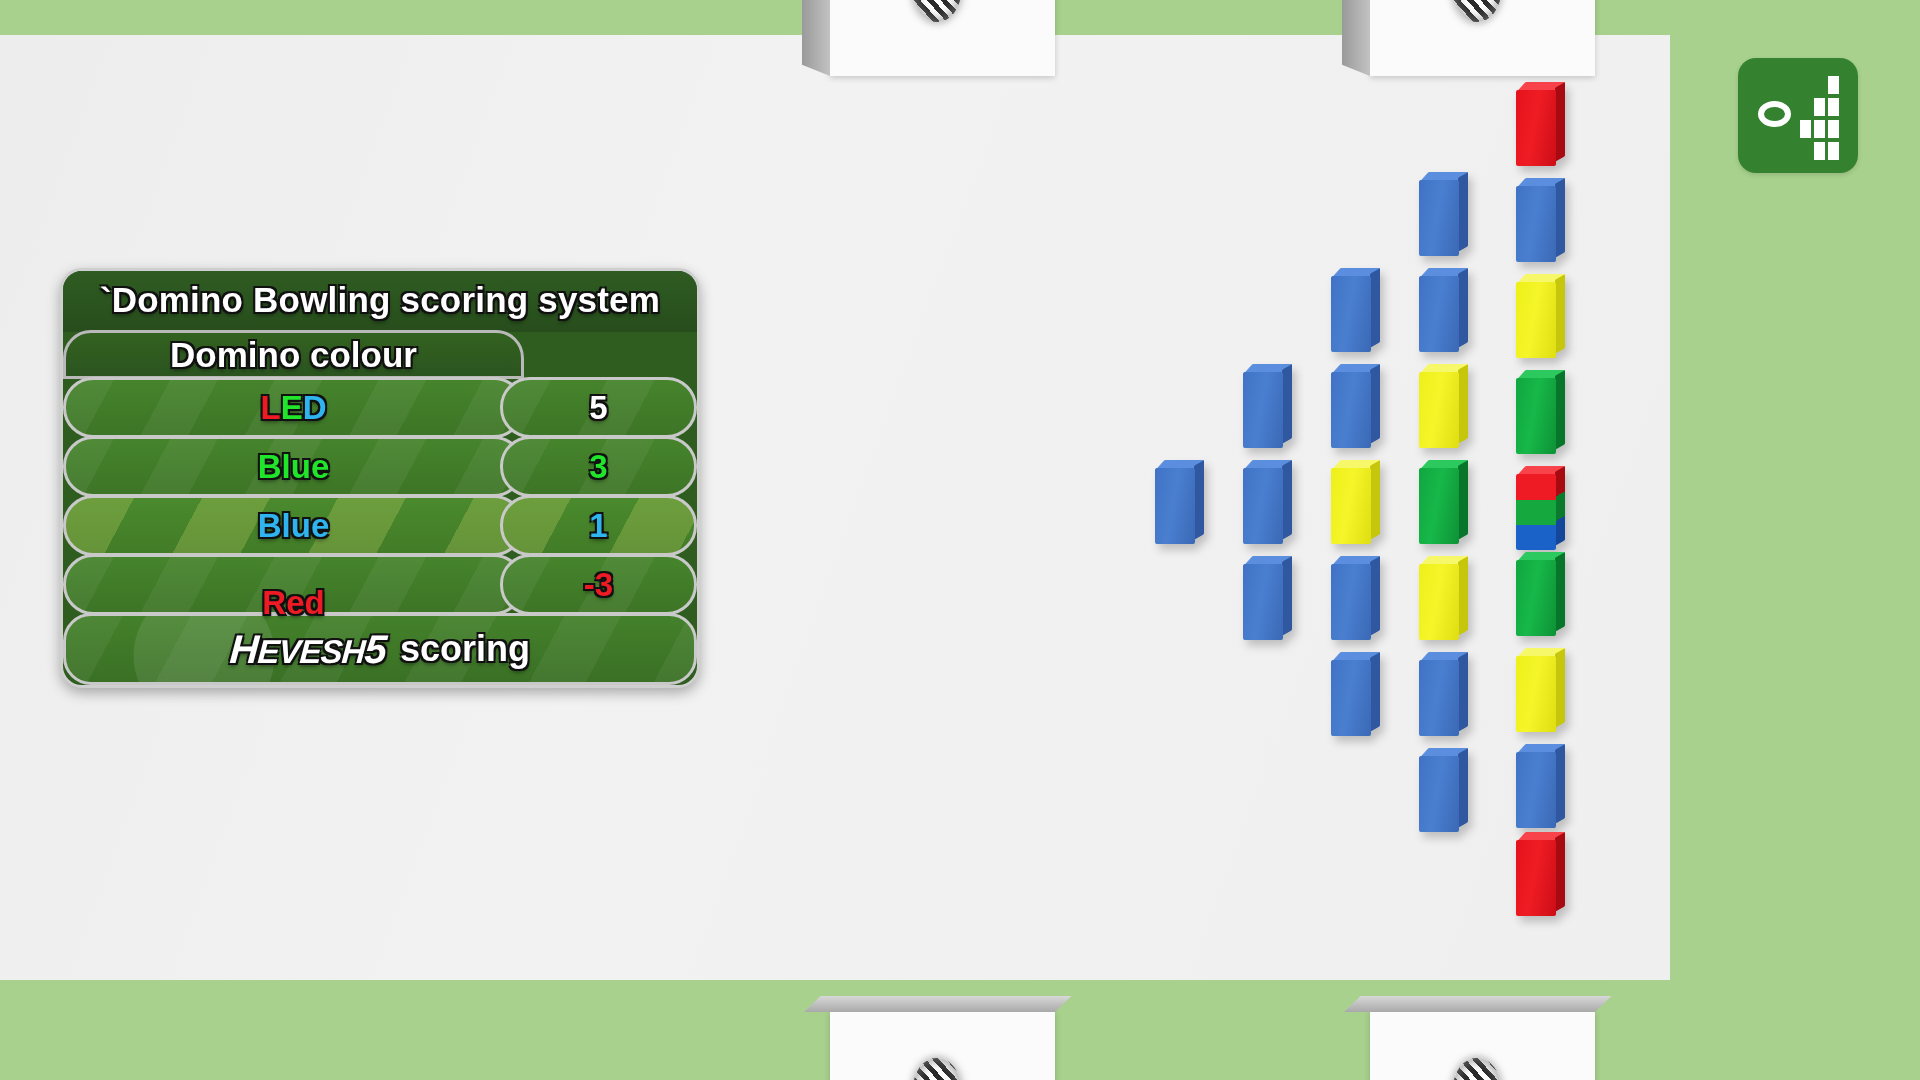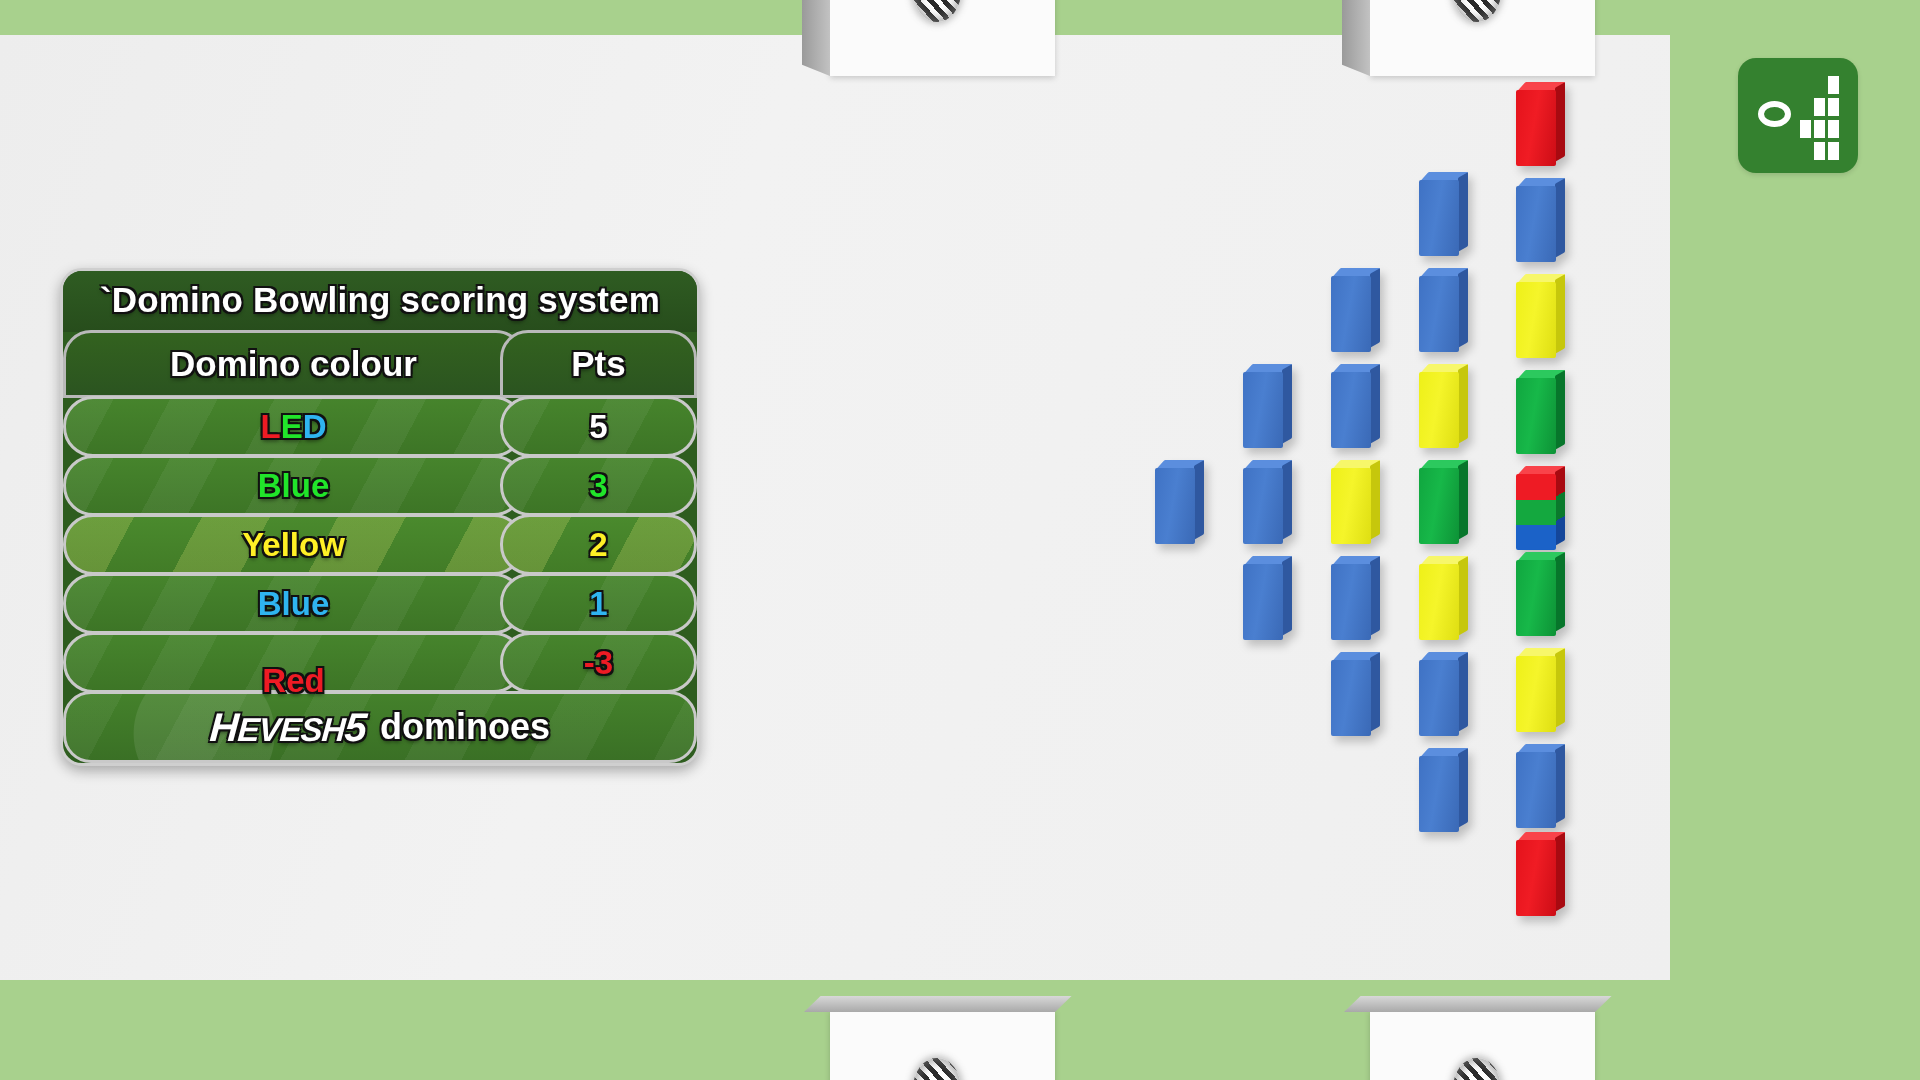--- a/index.html
+++ b/index.html
@@ -105,21 +105,21 @@
     font-weight:bold;
     position:relative;
   }
   .cell-colour{ flex:0 0 461px; }
   .cell-pts{ flex:1 1 auto; margin-left:-24px; }
 
   #head-row .cell{
     background:linear-gradient(180deg,#33621f,#2b5420);
     border-color:#b9b9b9;
     border-radius:28px 28px 0 0;
-    height:68px;
+    height:49px;
     font-size:35px;
     color:#fff;
   }
 
   .data-row .cell{
     height:61px;
     font-size:33px;
     background:
       repeating-linear-gradient(118deg,
         rgba(255,255,255,.055) 0px, rgba(255,255,255,.055) 42px,
@@ -377,61 +377,54 @@
   <div class="cap"></div>
   <div class="screw"></div>
 </div>
 
 <div id="score-table">
 
   <div id="table-title" class="txt-out">`Domino Bowling scoring system</div>
 
   <div class="trow" id="head-row">
     <div class="cell cell-colour txt-out">Domino colour</div>
-    <div class="cell cell-pts txt-out">Pts</div>
   </div>
 
   <div id="rows-container">
       <div class="trow data-row">
         <div class="cell cell-colour txt-out">
           <span class="c-led-r">L</span>
           <span class="c-led-g">E</span>
           <span class="c-led-b">D</span>
         </div>
         <div class="cell cell-pts txt-out" style="color: rgb(255, 255, 255);">5</div>
       </div>
       <div class="trow data-row">
         <div class="cell cell-colour txt-out">
           <span class="c-green">Blue</span>
         </div>
         <div class="cell cell-pts txt-out" style="color: rgb(33, 229, 42);">3</div>
       </div>
       <div class="trow data-row">
         <div class="cell cell-colour txt-out">
-          <span class="c-yellow">Yellow</span>
-        </div>
-        <div class="cell cell-pts txt-out" style="color: rgb(255, 240, 38);">2</div>
-      </div>
-      <div class="trow data-row">
-        <div class="cell cell-colour txt-out">
           <span class="c-blue">Blue</span>
         </div>
         <div class="cell cell-pts txt-out" style="color: rgb(47, 180, 240);">1</div>
       </div>
       <div class="trow data-row">
         <div class="cell cell-colour txt-out">
           <span class="c-red">Red</span>
         </div>
         <div class="cell cell-pts txt-out" style="color: rgb(238, 27, 36);">-3</div>
       </div>
     </div>
 
   <div id="logo-row">
     <span id="hevesh-logo" class="txt-out"><span class="cap1">H</span><span class="rest">EVESH</span><span class="five">5</span></span>
-    <span id="dominoes-word" class="txt-out">dominoes</span>
+    <span id="dominoes-word" class="txt-out">scoring</span>
   </div>
 </div>
 
 <div id="corner-logo">
   <div class="ring"></div>
 <div class="pip" style="left: 62px; top: 62px; width: 11px; height: 18px;"></div>
     <div class="pip" style="left: 76px; top: 40px; width: 11px; height: 18px;"></div>
     <div class="pip" style="left: 76px; top: 62px; width: 11px; height: 18px;"></div>
     <div class="pip" style="left: 76px; top: 84px; width: 11px; height: 18px;"></div>
     <div class="pip" style="left: 90px; top: 18px; width: 11px; height: 18px;"></div>

